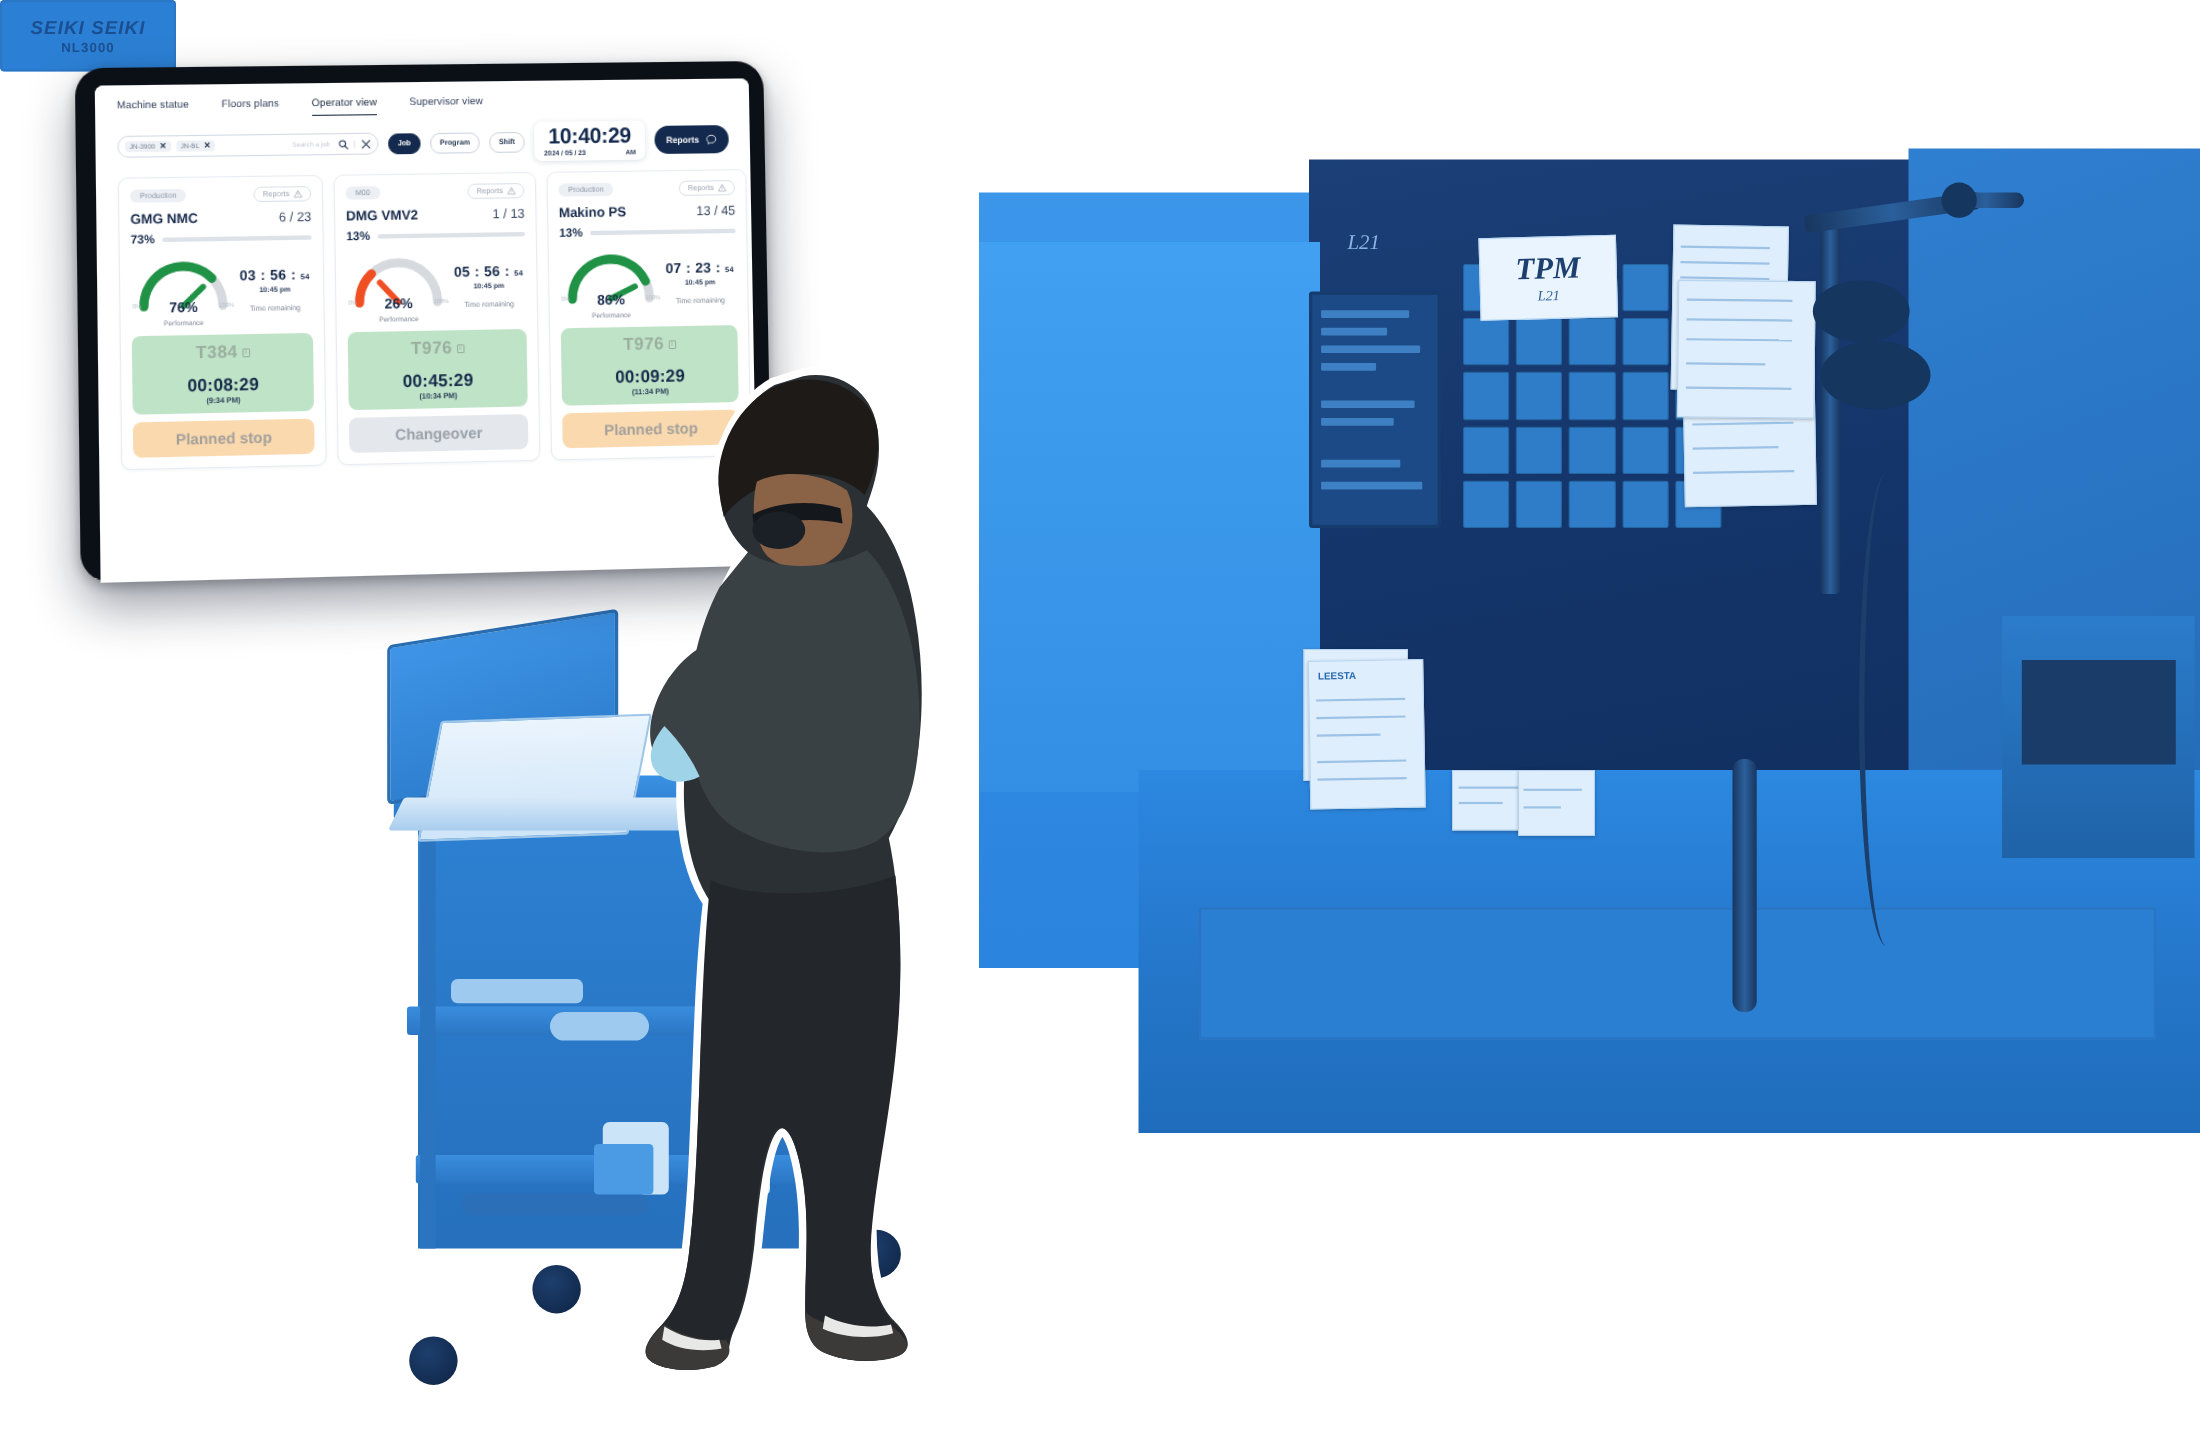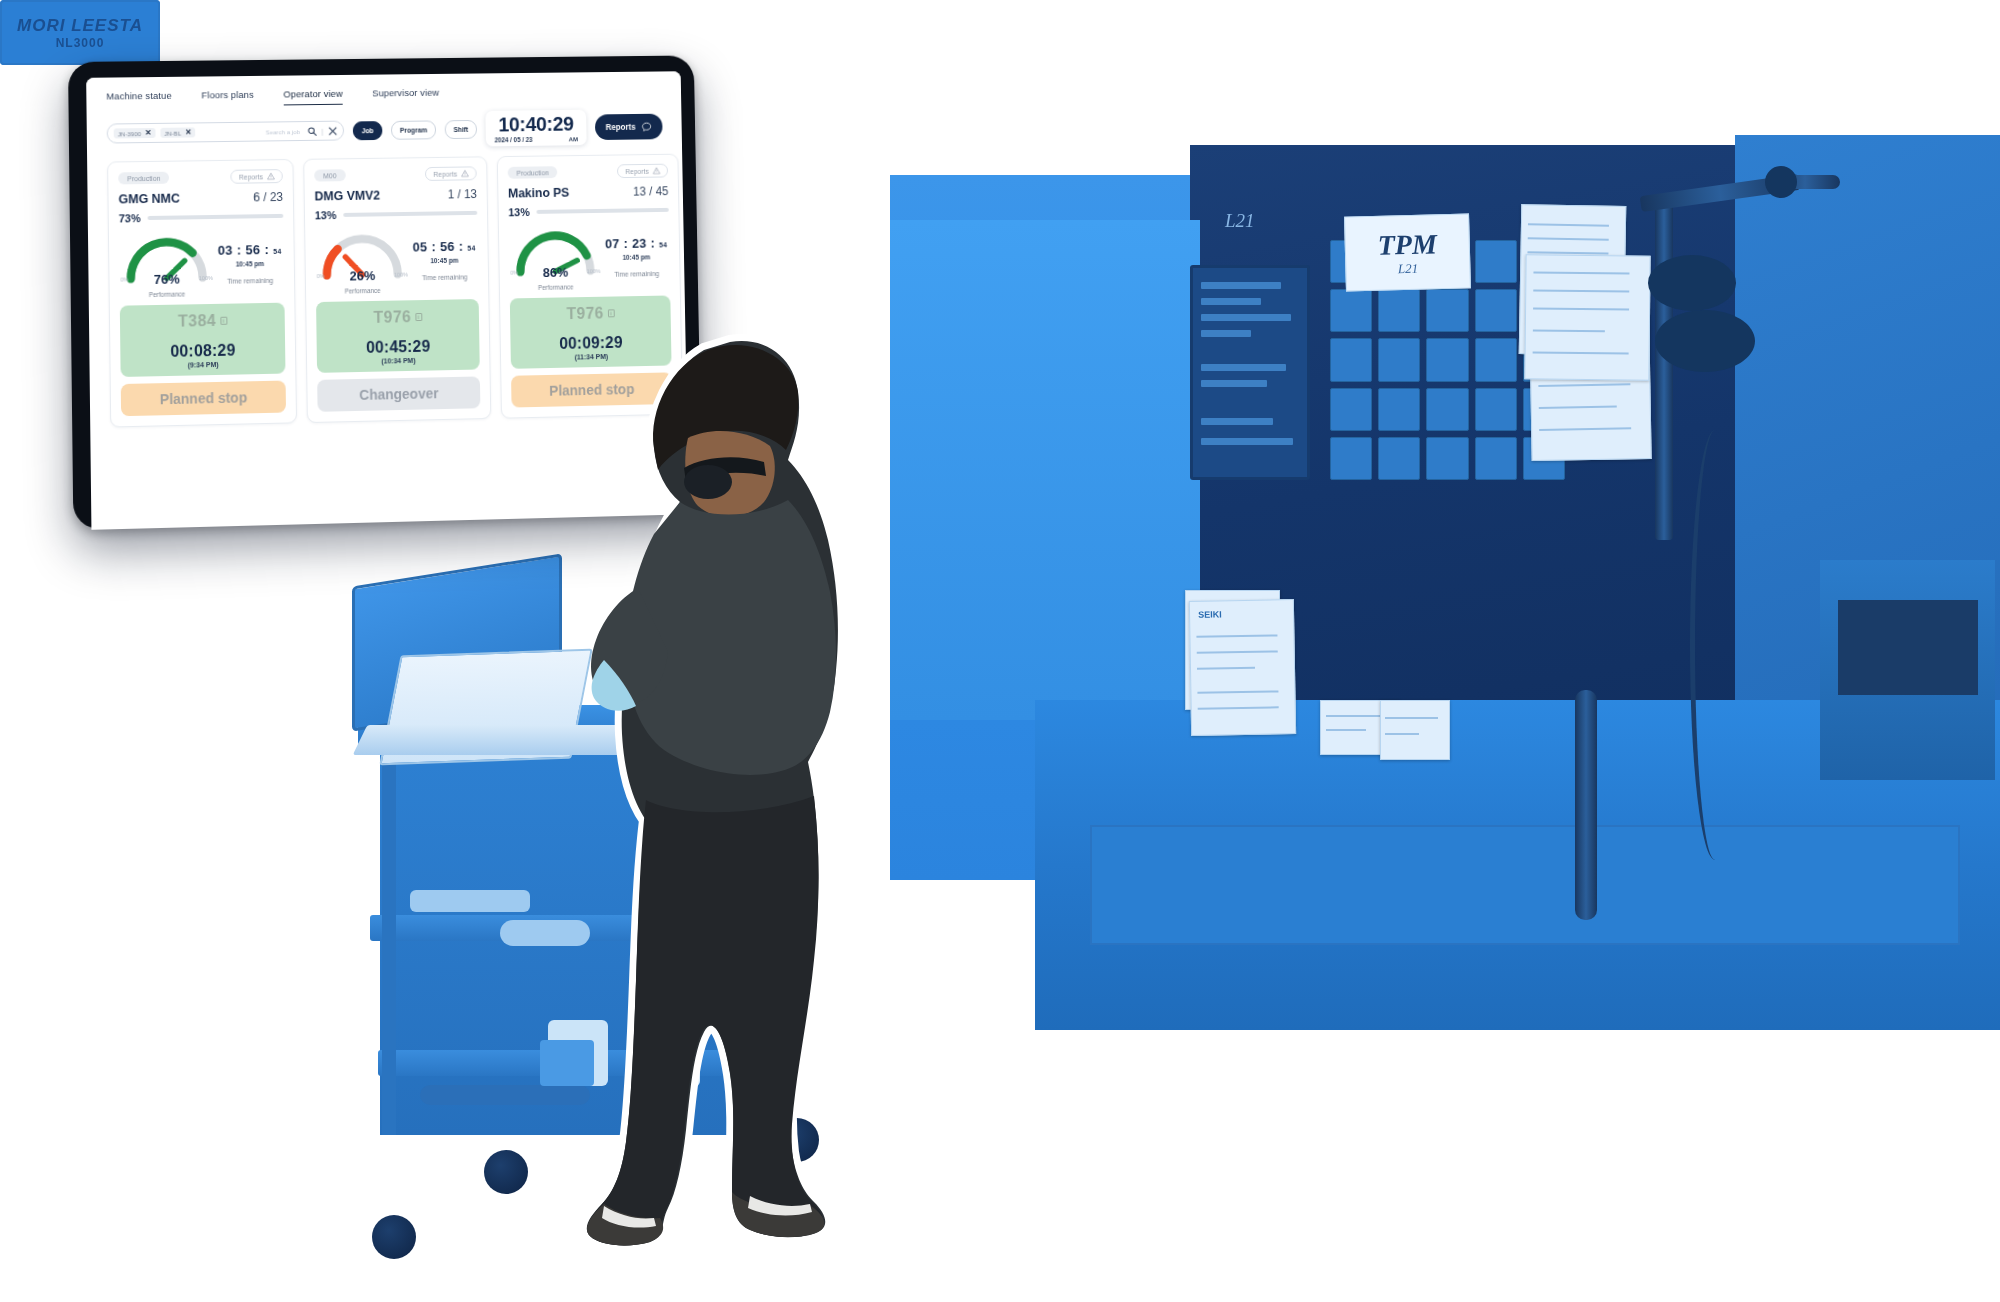--- a/index.html
+++ b/index.html
@@ -305,21 +305,21 @@
 <div id="scene">
 
   <div class="machine-body mach-right-panel"></div>
   <div class="machine-body mach-dark-panel"></div>
   <div class="machine-body mach-dark-panel2"></div>
   <div class="machine-body mach-left-door"></div>
   <div class="machine-body mach-base"></div>
   <div class="machine-body mach-base-inset"></div>
 
   <div class="mach-plate">
-    <div class="l1">MORI LEESTA</div>
+    <div class="l1">SEIKI SEIKI</div>
     <div class="l2">NL3000</div>
   </div>
 
   <div class="hmi-screen">
     <div class="hmi-line" style="top:14px;width:80px;"></div>
     <div class="hmi-line" style="top:30px;width:60px;"></div>
     <div class="hmi-line" style="top:46px;width:90px;"></div>
     <div class="hmi-line" style="top:62px;width:50px;"></div>
     <div class="hmi-line" style="top:96px;width:85px;"></div>
     <div class="hmi-line" style="top:112px;width:66px;"></div>
@@ -396,21 +396,21 @@
   </div>
   <div class="paper" style="left:1320px;top:700px;width:80px;height:55px;">
     <div class="ln" style="top:14px;"></div>
       <div class="ln" style="top:28px;width:52%;"></div>
   </div>
   <div class="paper" style="left:1380px;top:700px;width:70px;height:60px;">
     <div class="ln" style="top:16px;"></div>
       <div class="ln" style="top:32px;width:50%;"></div>
   </div>
   <div class="paper" style="left:1190px;top:600px;width:105px;height:135px;transform:rotate(-1deg);">
-    <div style="position:absolute;left:8px;top:8px;font-size:9px;color:#2a6bb0;font-weight:bold;">SEIKI</div>
+    <div style="position:absolute;left:8px;top:8px;font-size:9px;color:#2a6bb0;font-weight:bold;">LEESTA</div>
     <div class="ln" style="top:34px;"></div>
       <div class="ln" style="top:50px;"></div>
       <div class="ln" style="top:66px;width:56%;"></div>
     <div class="ln" style="top:90px;"></div>
       <div class="ln" style="top:106px;"></div>
   </div>
 
   <div class="arm-post" style="left:1655px;top:200px;width:18px;height:340px;"></div>
   <div class="arm-post" style="left:1640px;top:185px;width:160px;height:16px;transform:rotate(-8deg);"></div>
   <div class="arm-head" style="left:1655px;top:310px;width:100px;height:62px;border-radius:50%/50%;"></div>

